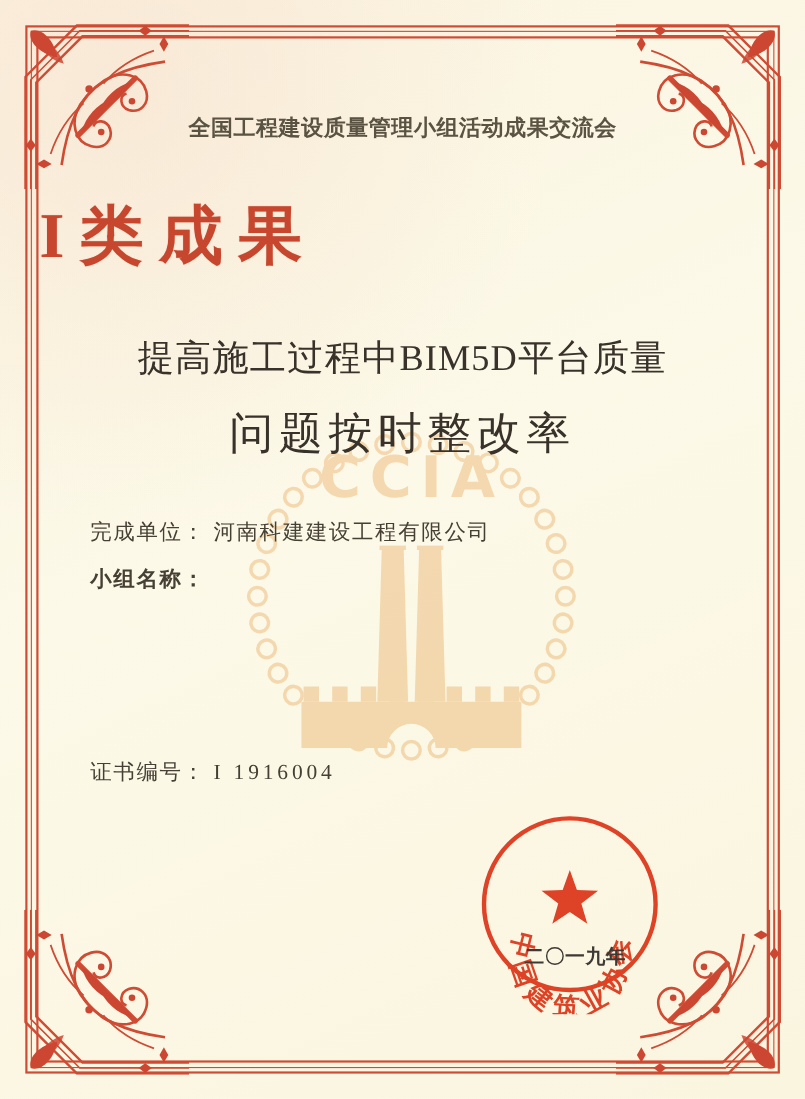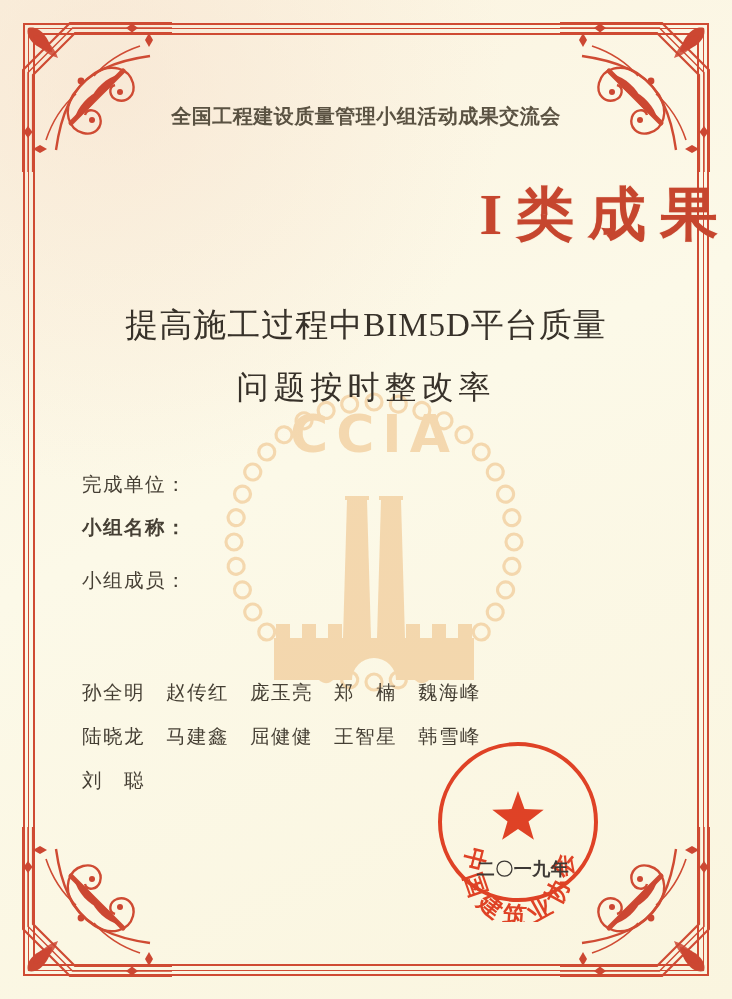--- a/index.html
+++ b/index.html
@@ -19,30 +19,30 @@
   .corner{position:absolute;width:150px;height:150px;}
   .corner.tl{left:22px;top:22px;}
   .corner.tr{right:22px;top:22px;transform:scaleX(-1);}
   .corner.bl{left:22px;bottom:22px;transform:scaleY(-1);}
   .corner.br{right:22px;bottom:22px;transform:scale(-1,-1);}
 
   
   .conference-title{position:absolute;top:103px;left:0;right:0;text-align:center;
     font-family:"Liberation Sans","DejaVu Sans",sans-serif;
     font-size:20px;letter-spacing:0.5px;color:#5a5242;font-weight:600;}
-  .grade{position:absolute;top:176px;left:0;right:0;text-align:right;
+  .grade{position:absolute;top:176px;left:0;right:0;text-align:left;
     font-size:58px;font-weight:bold;letter-spacing:14px;color:#c6462e;
     text-shadow:0 0 1px rgba(198,70,46,.4);margin-left:36px;}
   .proj1{position:absolute;top:303px;left:0;right:0;text-align:center;
     font-size:33px;letter-spacing:1px;color:#38322a;font-weight:500;}
   .proj2{position:absolute;top:366px;left:0;right:0;text-align:center;
-    font-size:32px;letter-spacing:5px;color:#38322a;font-weight:500;}
+    font-size:40px;letter-spacing:5px;color:#38322a;font-weight:500;}
 
   .row{position:absolute;left:82px;right:50px;display:flex;align-items:flex-start;
-    font-size:19.5px;letter-spacing:1.5px;color:#453f34;flex-direction:column;}
+    font-size:19.5px;letter-spacing:1.5px;color:#453f34;}
   .row .lbl{flex:0 0 112px;}
   .r-unit{top:472px;}
   .r-team{top:515px;font-weight:bold;}
   .r-members{top:559px;}
   .r-cert{top:690px;}
   .memlines .ml{line-height:44px;margin:0;}
   .r-members .lbl{line-height:44px;}
   .r-unit,.r-team,.r-cert{line-height:26px;}
   .cert-no{letter-spacing:3.5px;}
 
@@ -160,31 +160,28 @@
     </g>
   </svg>
 
   <div class="conference-title">全国工程建设质量管理小组活动成果交流会</div>
   <div class="grade">I类成果</div>
   <div class="proj1">提高施工过程中BIM5D平台质量</div>
   <div class="proj2">问题按时整改率</div>
 
   <div class="row r-unit">
     <span class="lbl">完成单位：</span>
+    <span class="val">河南科建建设工程有限公司</span>
   </div>
   <div class="row r-team">
     <span class="lbl">小组名称：</span>
   </div>
-  <div class="row r-members">
-    <span class="lbl">小组成员：</span>
-    <div class="memlines">
-      <p class="ml">孙全明　赵传红　庞玉亮　郑　楠　魏海峰</p>
-      <p class="ml">陆晓龙　马建鑫　屈健健　王智星　韩雪峰</p>
-      <p class="ml">刘　聪</p>
-    </div>
+  <div class="row r-cert">
+    <span class="lbl">证书编号：</span>
+    <span class="val cert-no">I 1916004</span>
   </div>
 
   <svg class="stamp" viewBox="0 0 200 200">
     <circle cx="100" cy="100" r="78" fill="none" stroke="#e23a1e" stroke-width="4"></circle>
     <path id="sealArc" d="M 52.8 124.1 A 53 53 0 1 0 147.2 124.1" fill="none"></path>
     <text font-family="Liberation Sans, DejaVu Sans, sans-serif" font-size="24" font-weight="700" fill="#e23a1e">
       <textPath href="#sealArc" startOffset="0" textLength="208" lengthAdjust="spacing">中国建筑业协会</textPath>
     </text>
     <polygon fill="#e23a1e" points="100,69 93.5,87.1 74.3,87.7 89.5,99.4 84.1,117.8 100,107 115.9,117.8 110.5,99.4 125.7,87.7 106.5,87.1"></polygon>
   </svg>

